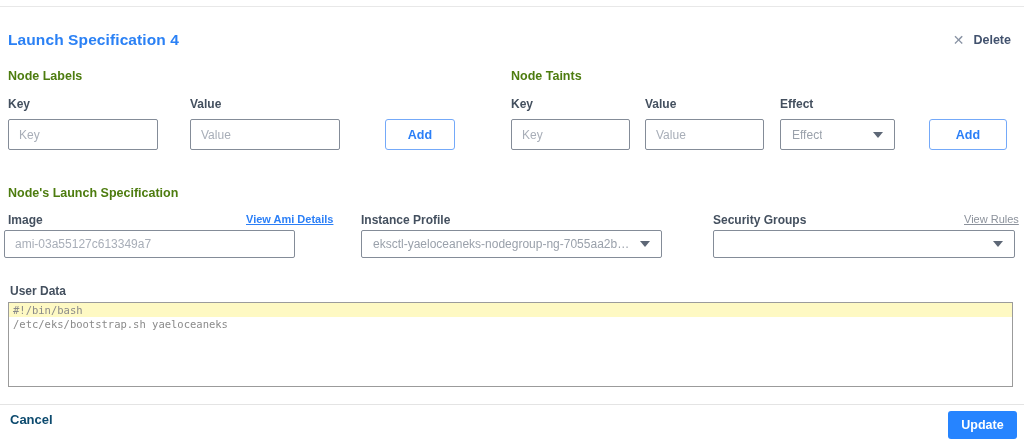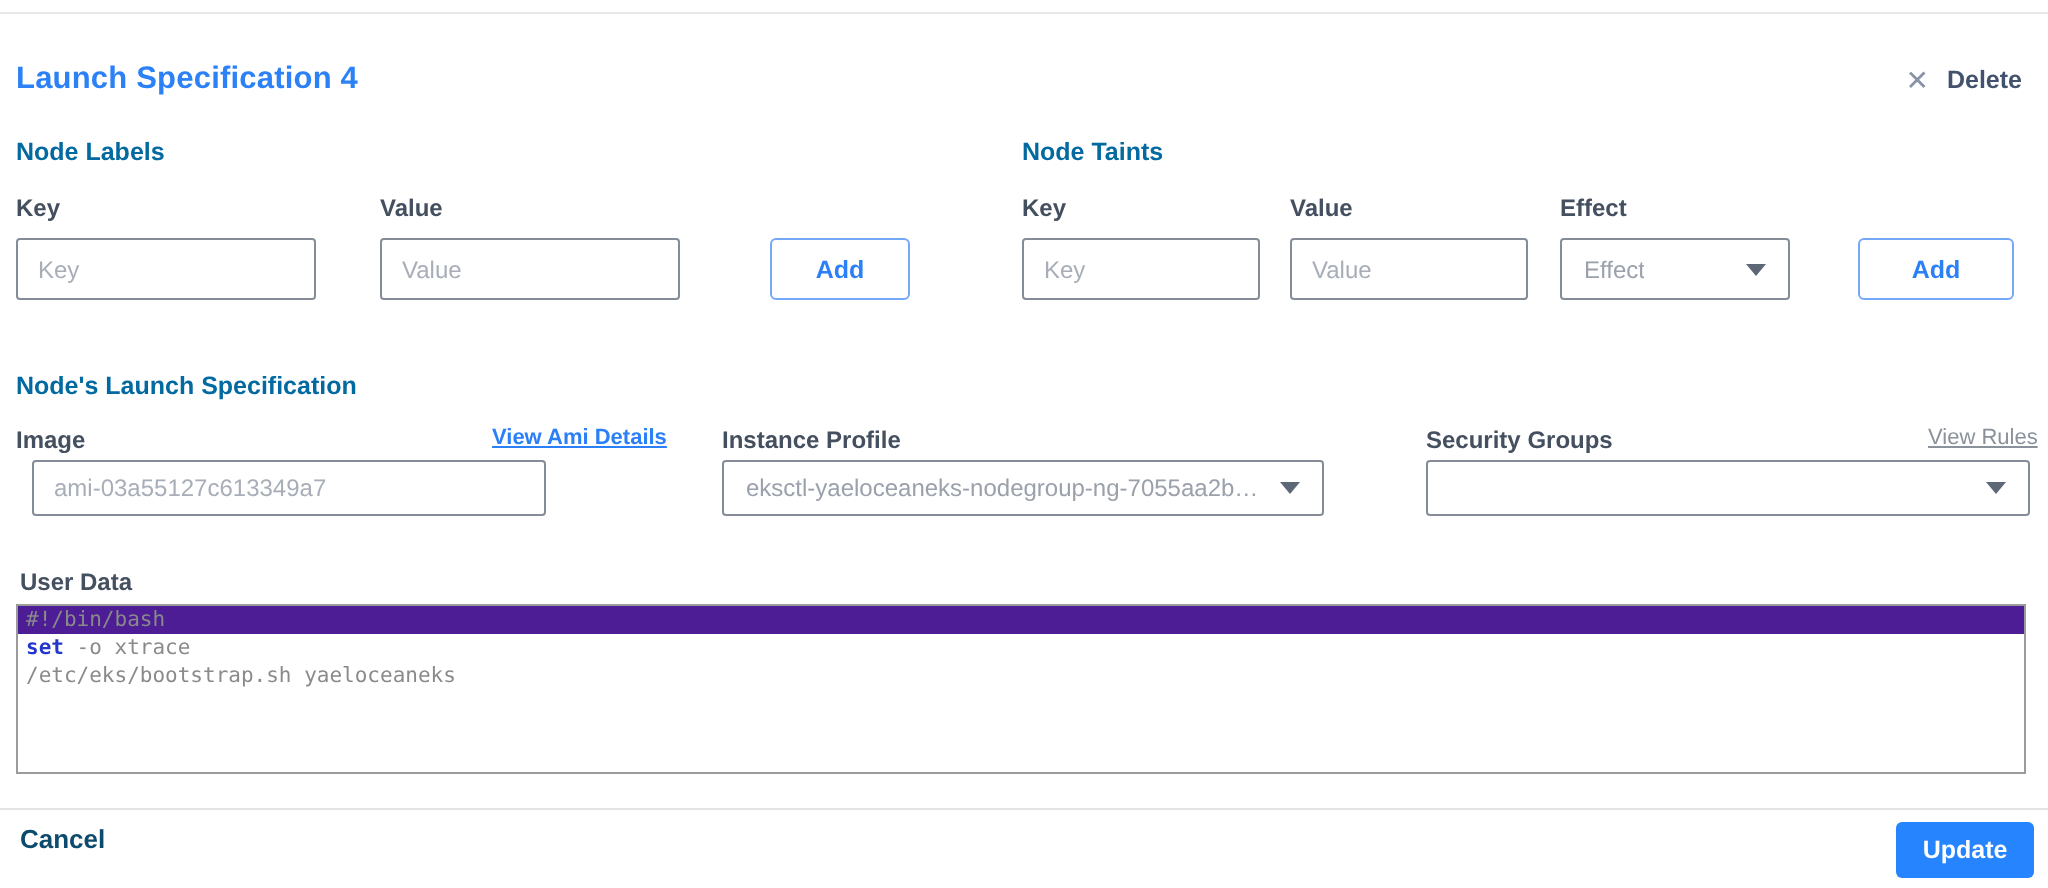--- a/index.html
+++ b/index.html
@@ -17,21 +17,21 @@
   }
 
   .delete-btn {
     position: absolute; top: 33px; right: 13px;
     display: flex; align-items: center; gap: 9px; cursor: pointer;
   }
   .delete-x { color: #8993a4; font-size: 14px; line-height: 14px; font-weight: 400; }
   .delete-label { color: #42526e; font-size: 12.5px; font-weight: 600; }
 
   .section-title {
-    position: absolute; color: #0369a1; font-size: 12.5px; font-weight: bold;
+    position: absolute; color: #4d7c0f; font-size: 12.5px; font-weight: bold;
   }
   .field-label {
     position: absolute; color: #44505f; font-size: 12px; font-weight: 600;
   }
 
   .tbox {
     position: absolute; height: 31px; border: 1px solid #848c98; border-radius: 2px;
     background: #fff; font-family: "Liberation Sans", sans-serif;
     font-size: 12px; color: #42526e; padding: 0 10px; outline: none; width: 100%;
   }
@@ -68,21 +68,21 @@
     text-decoration: underline; cursor: pointer;
   }
 
   .code-box {
     position: absolute; left: 8px; top: 302px; width: 1005px; height: 85px;
     border: 1px solid #9b9b9b; background: #fff; overflow: hidden;
     font-family: "DejaVu Sans Mono", monospace; font-size: 10.5px; line-height: 14px;
     color: #8a8a8a; cursor: text;
   }
   .code-line { padding: 0 4px; white-space: pre; }
-  .code-line.hl { background: #4c1d95; }
+  .code-line.hl { background: #fef9c3; }
   .code-kw { color: #2336cc; font-weight: bold; }
 
   .cancel-btn {
     position: absolute; left: 10px; top: 412px;
     color: #0c4a6e; font-size: 13px; font-weight: bold; cursor: pointer;
   }
   .update-btn {
     position: absolute; left: 948px; top: 411px; width: 69px; height: 28px;
     background: #2684ff; border: none; border-radius: 3px;
     color: #ffffff; font-size: 12.5px; font-weight: 600;
@@ -132,42 +132,41 @@
   <div class="select" style="left:780px; top:119px; width:115px;">
     <span class="sel-text">Effect</span>
     <span class="caret"></span>
   </div>
   <button class="add-btn" style="left:929px; top:119px; width:78px;">Add</button>
 
   <div class="section-title" style="left:8px; top:186px;">Node's Launch Specification</div>
 
   <div class="field-label" style="left:8px; top:213px;">Image</div>
   <div class="link-blue" style="top:213px; left:246px;">View Ami Details</div>
-  <div class="tbox-wrap" style="left:16px; top:230px; width:257px;">
+  <div class="tbox-wrap" style="left:4px; top:230px; width:291px;">
     <input class="tbox" style="height: 28px;" type="text" placeholder="ami-03a55127c613349a7">
   </div>
 
   <div class="field-label" style="left:361px; top:213px;">Instance Profile</div>
   <div class="select" style="left:361px; top:230px; width:301px; height:28px;">
     <span class="sel-text">eksctl-yaeloceaneks-nodegroup-ng-7055aa2b-NodeInstanceProfile-...</span>
     <span class="caret"></span>
   </div>
 
   <div class="field-label" style="left:713px; top:213px;">Security Groups</div>
   <div class="link-gray" style="top:213px; left:964px;">View Rules</div>
   <div class="select" style="left:713px; top:230px; width:302px; height:28px;">
     <span class="sel-text"></span>
     <span class="caret"></span>
   </div>
 
   <div class="field-label" style="left:10px; top:284px;">User Data</div>
 
   <div class="code-box">
     <div class="code-line hl"><span>#!/bin/bash</span></div>
-    <div class="code-line"><span class="code-kw">set</span><span> -o xtrace</span></div>
     <div class="code-line"><span>/etc/eks/bootstrap.sh yaeloceaneks</span></div>
   </div>
 
   <div class="hr hr-footer"></div>
   <div class="cancel-btn">Cancel</div>
   <button class="update-btn">Update</button>
 
 </div>
 
 </body></html>

